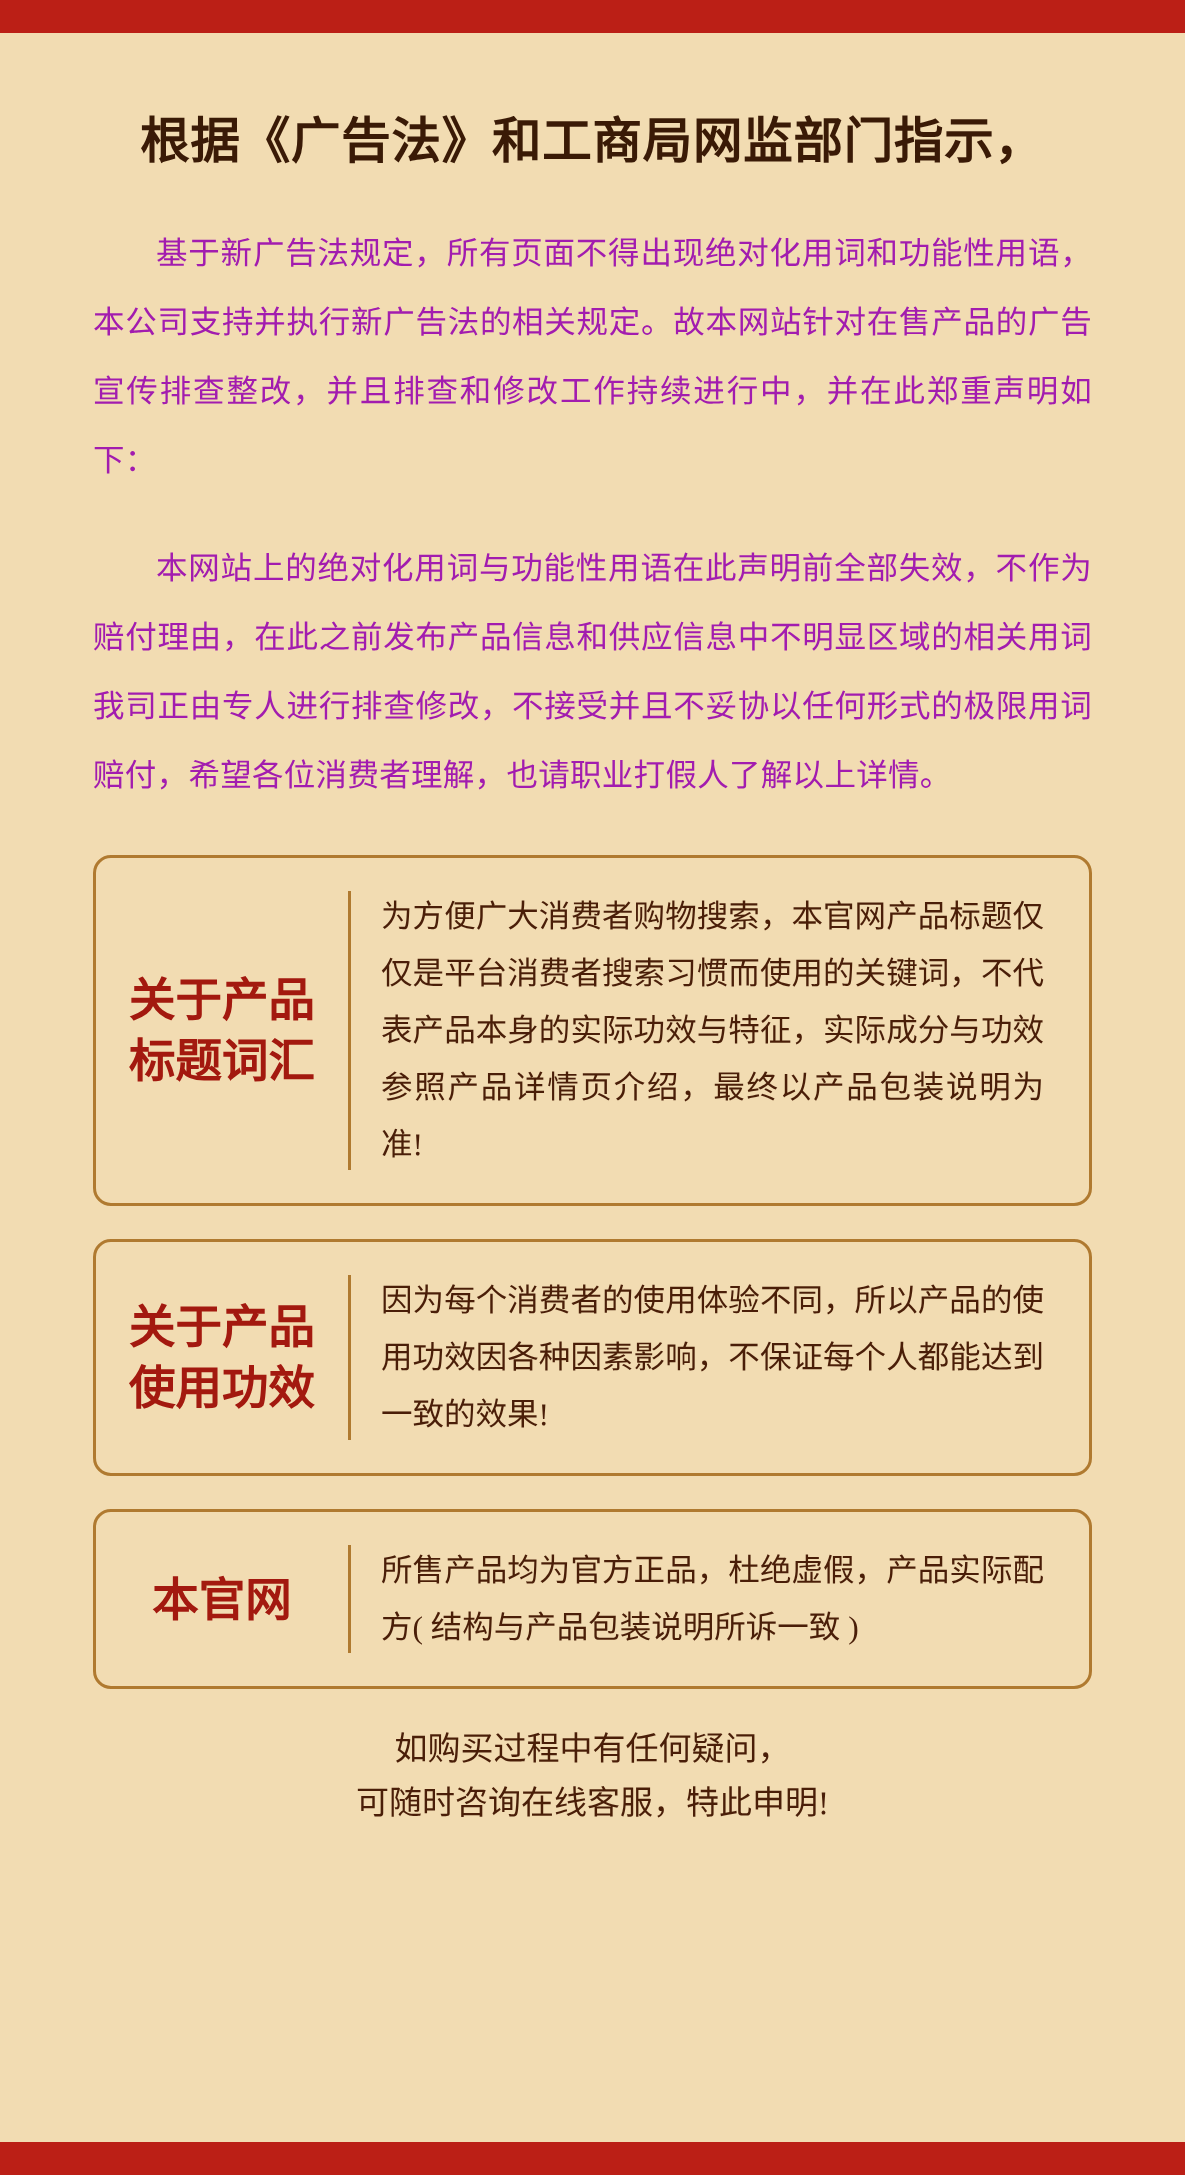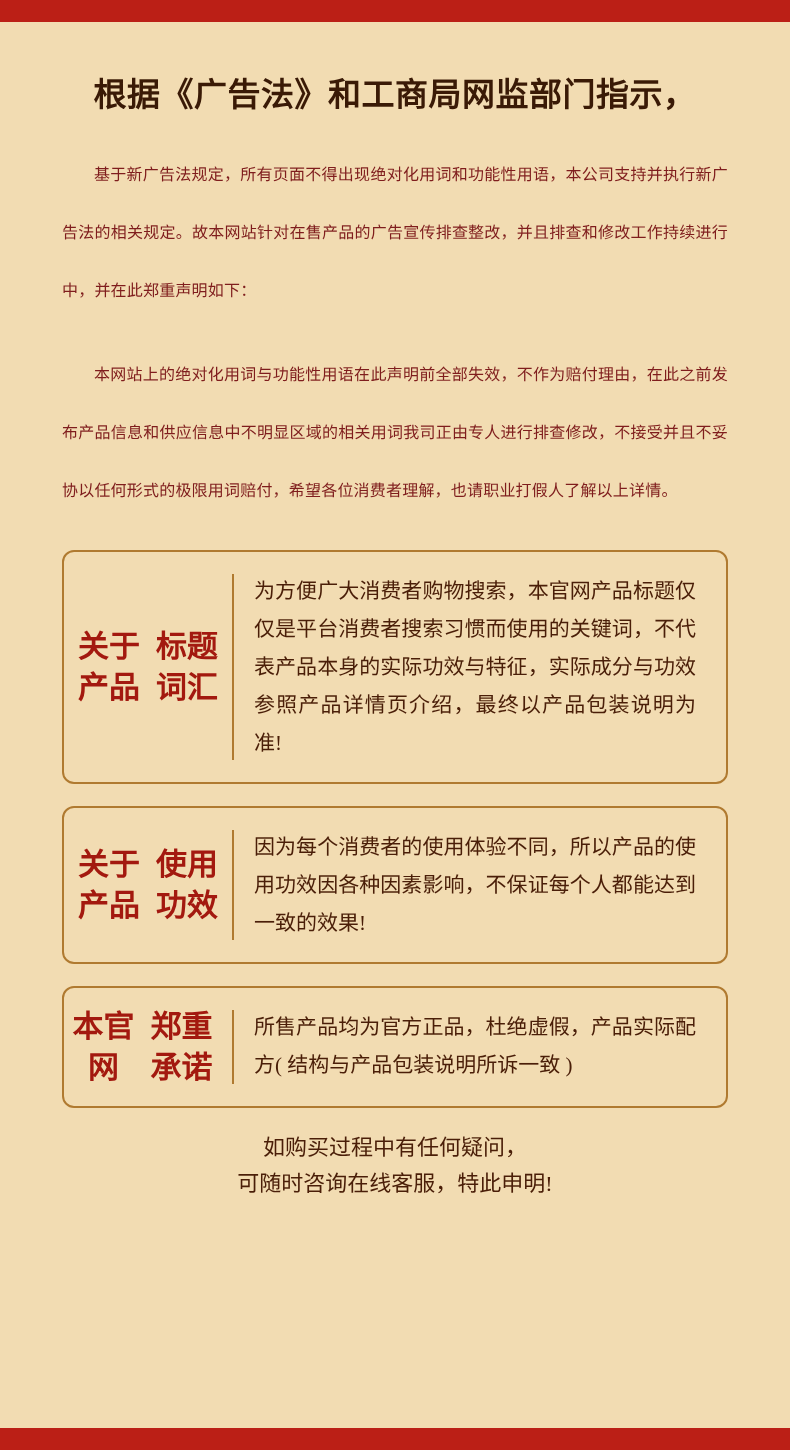--- a/index.html
+++ b/index.html
@@ -39,23 +39,23 @@
     font-size: 33px;
     line-height: 50px;
     text-align: center;
     letter-spacing: 0.5px;
     margin: 0 0 26px 0;
   }
   .headline .l2 {
     display: block;
   }
   .para {
-    color: #7f1d1d;
-    font-size: 16px;
-    line-height: 58px;
+    color: #a21caf;
+    font-size: 21px;
+    line-height: 46px;
     text-align: justify;
     text-align-last: left;
     margin: 0 0 26px 0;
     text-indent: 2em;
     letter-spacing: 0.2px;
   }
   .cards {
     margin-top: 30px;
   }
   .card {
@@ -64,21 +64,21 @@
     border-radius: 12px;
     margin-bottom: 22px;
     display: flex;
     align-items: stretch;
     box-sizing: border-box;
     background: transparent;
   }
   .card-title {
     flex: 0 0 168px;
     display: flex;
-    flex-direction: row;
+    flex-direction: column;
     justify-content: center;
     align-items: center;
     color: #a3190f;
     font-weight: bold;
     font-size: 31px;
     line-height: 41px;
     padding: 18px 6px;
     box-sizing: border-box;
     text-align: center;
   }
@@ -154,21 +154,20 @@
             <span>关于产品</span>
             <span>使用功效</span>
           </div>
           <div class="card-divider"></div>
           <div class="card-body">因为每个消费者的使用体验不同，所以产品的使用功效因各种因素影响，不保证每个人都能达到一致的效果!</div>
         </div>
 
         <div class="card">
           <div class="card-title">
             <span>本官网</span>
-            <span>郑重承诺</span>
           </div>
           <div class="card-divider"></div>
           <div class="card-body">所售产品均为官方正品，杜绝虚假，产品实际配方( 结构与产品包装说明所诉一致 )</div>
         </div>
 
       </div>
 
       <div class="footer">
         <span class="f1">如购买过程中有任何疑问，</span>
         <span class="f2">可随时咨询在线客服，特此申明!</span>

